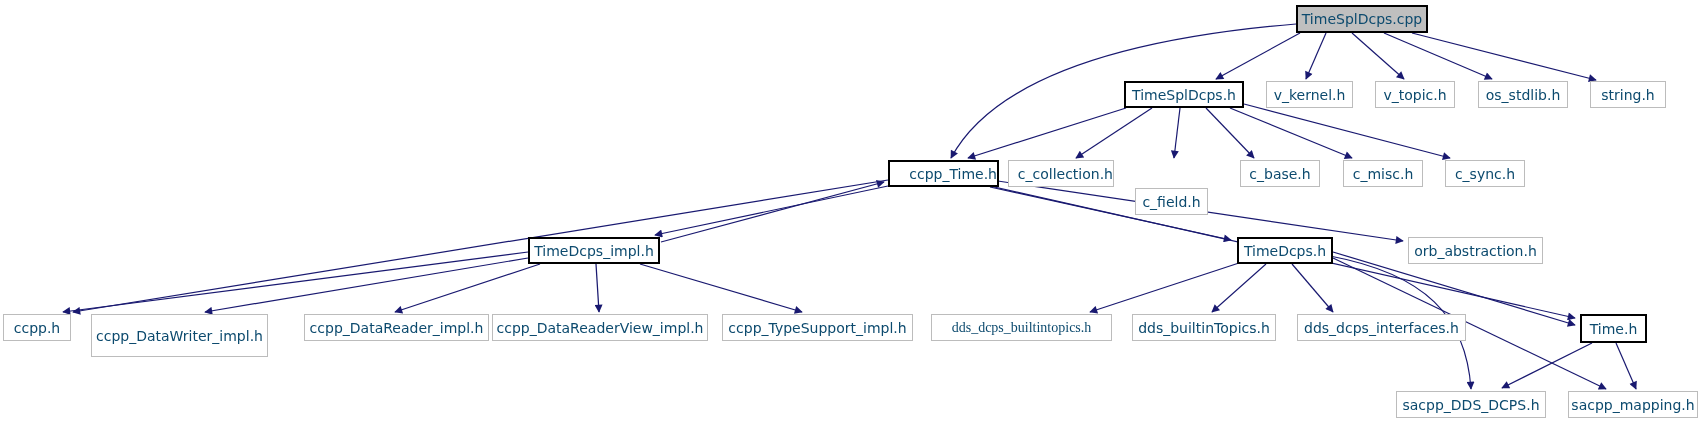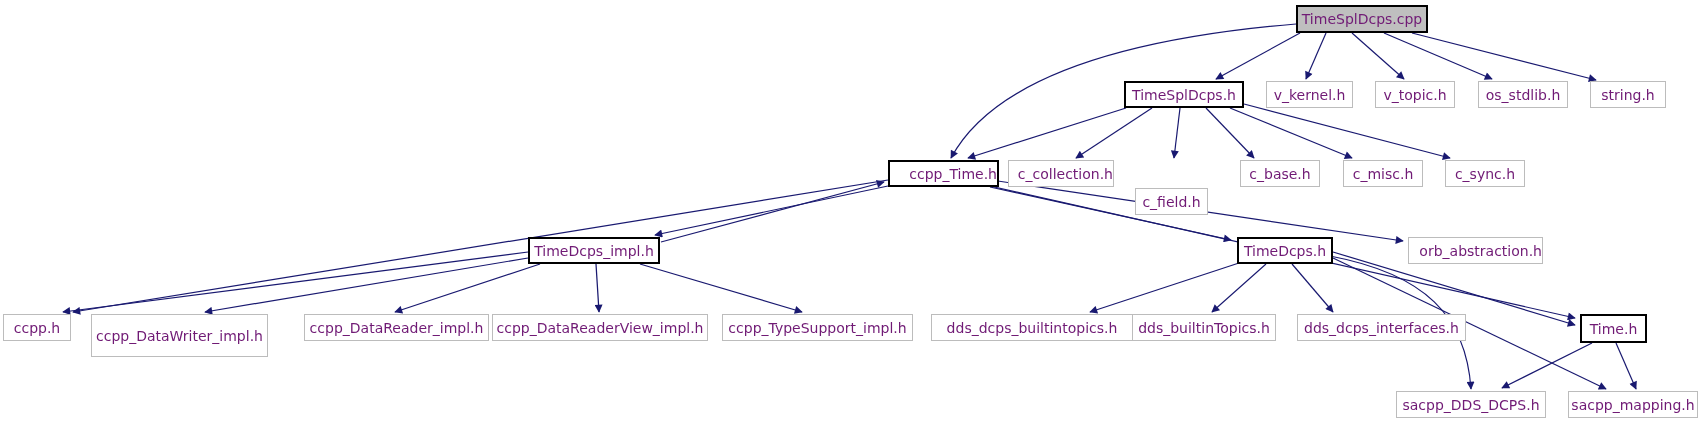--- a/index.html
+++ b/index.html
@@ -1,21 +1,21 @@
 <!DOCTYPE html>
 <html><head>
 <meta charset="utf-8">
 <style>
   html,body{margin:0;padding:0;background:#ffffff;}
   #canvas{position:relative;width:1708px;height:427px;background:#ffffff;overflow:hidden;
           font-family:"DejaVu Sans","Liberation Sans",sans-serif;}
   #edges{position:absolute;left:0;top:0;width:1708px;height:427px;}
   .node{position:absolute;display:flex;align-items:center;justify-content:center;
         box-sizing:border-box;background:#ffffff;border:1px solid #bcbcbc;
-        font-size:14px;color:#701a75;white-space:nowrap;cursor:pointer;}
+        font-size:14px;color:#0c4a6e;white-space:nowrap;cursor:pointer;}
   .node.highlight{border:2px solid #000000;}
   .node.root{background:#bfbfbf;border:2px solid #000000;cursor:default;}
   .node span{pointer-events:none;}
   path.edge{fill:none;stroke-width:1.2px;}
 </style>
 </head>
 <body>
 
 <div id="canvas">
   <svg id="edges" width="1708" height="427" viewBox="0 0 1708 427" xmlns="http://www.w3.org/2000/svg">
@@ -94,39 +94,39 @@
       </div>
       <div class="node" style="left: 1445px; top: 160px; width: 80px; height: 27px;">
         <span>c_sync.h</span>
       </div>
       <div class="node highlight" style="left: 528px; top: 237px; width: 132px; height: 27px;">
         <span>TimeDcps_impl.h</span>
       </div>
       <div class="node highlight" style="left: 1237px; top: 237px; width: 96px; height: 27px;">
         <span>TimeDcps.h</span>
       </div>
-      <div class="node" style="left: 1408px; top: 237px; width: 135px; height: 27px; justify-content: flex-end;">
+      <div class="node" style="left: 1408px; top: 237px; width: 135px; height: 27px;">
         <span>orb_abstraction.h</span>
       </div>
       <div class="node" style="left: 3px; top: 314px; width: 68px; height: 27px;">
         <span>ccpp.h</span>
       </div>
       <div class="node" style="left: 91px; top: 314px; width: 177px; height: 43px;">
         <span>ccpp_DataWriter_impl.h</span>
       </div>
       <div class="node" style="left: 304px; top: 314px; width: 185px; height: 27px;">
         <span>ccpp_DataReader_impl.h</span>
       </div>
       <div class="node" style="left: 492px; top: 314px; width: 216px; height: 27px;">
         <span>ccpp_DataReaderView_impl.h</span>
       </div>
       <div class="node" style="left: 722px; top: 314px; width: 191px; height: 27px;">
         <span>ccpp_TypeSupport_impl.h</span>
       </div>
-      <div class="node" style="left: 931px; top: 314px; width: 202px; height: 27px;">
+      <div class="node" style="left: 931px; top: 314px; width: 181px; height: 27px; font-family: Liberation Serif, serif;">
         <span>dds_dcps_builtintopics.h</span>
       </div>
       <div class="node" style="left: 1132px; top: 314px; width: 144px; height: 27px;">
         <span>dds_builtinTopics.h</span>
       </div>
       <div class="node" style="left: 1297px; top: 314px; width: 169px; height: 27px;">
         <span>dds_dcps_interfaces.h</span>
       </div>
       <div class="node highlight" style="left: 1580px; top: 314px; width: 67px; height: 29px;">
         <span>Time.h</span>

